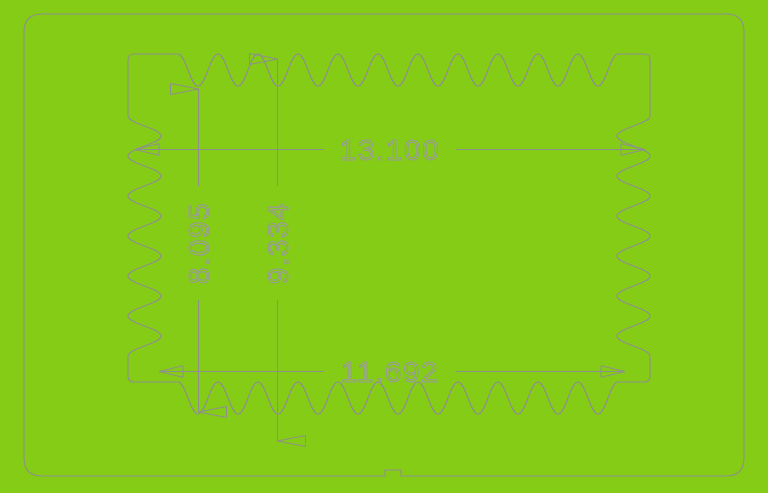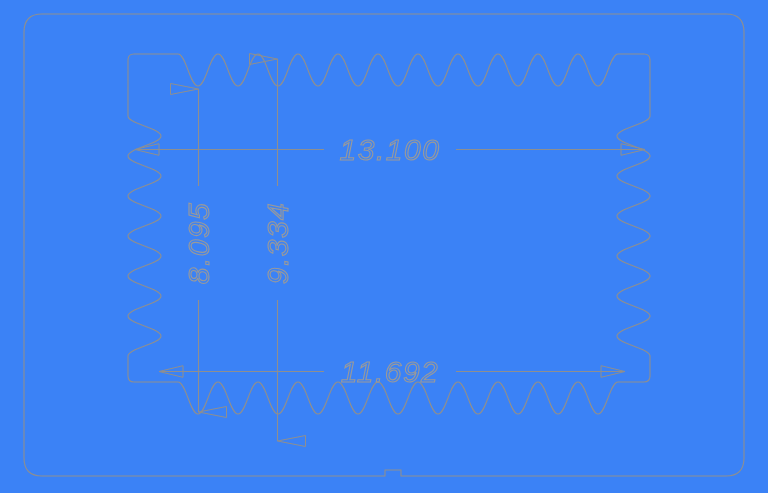--- a/index.html
+++ b/index.html
@@ -8,23 +8,22 @@
     padding: 0;
     background: #ffffff;
   }
   body {
     font-family: "Liberation Sans", sans-serif;
   }
   #canvas-root {
     position: relative;
     width: 768px;
     height: 493px;
-    background: #3b82f6;
+    background: #84cc16;
     overflow: hidden;
-    font-style: italic;
   }
   #drawing-svg {
     position: absolute;
     left: 0;
     top: 0;
     width: 768px;
     height: 493px;
     display: block;
   }
   .dim-text {

